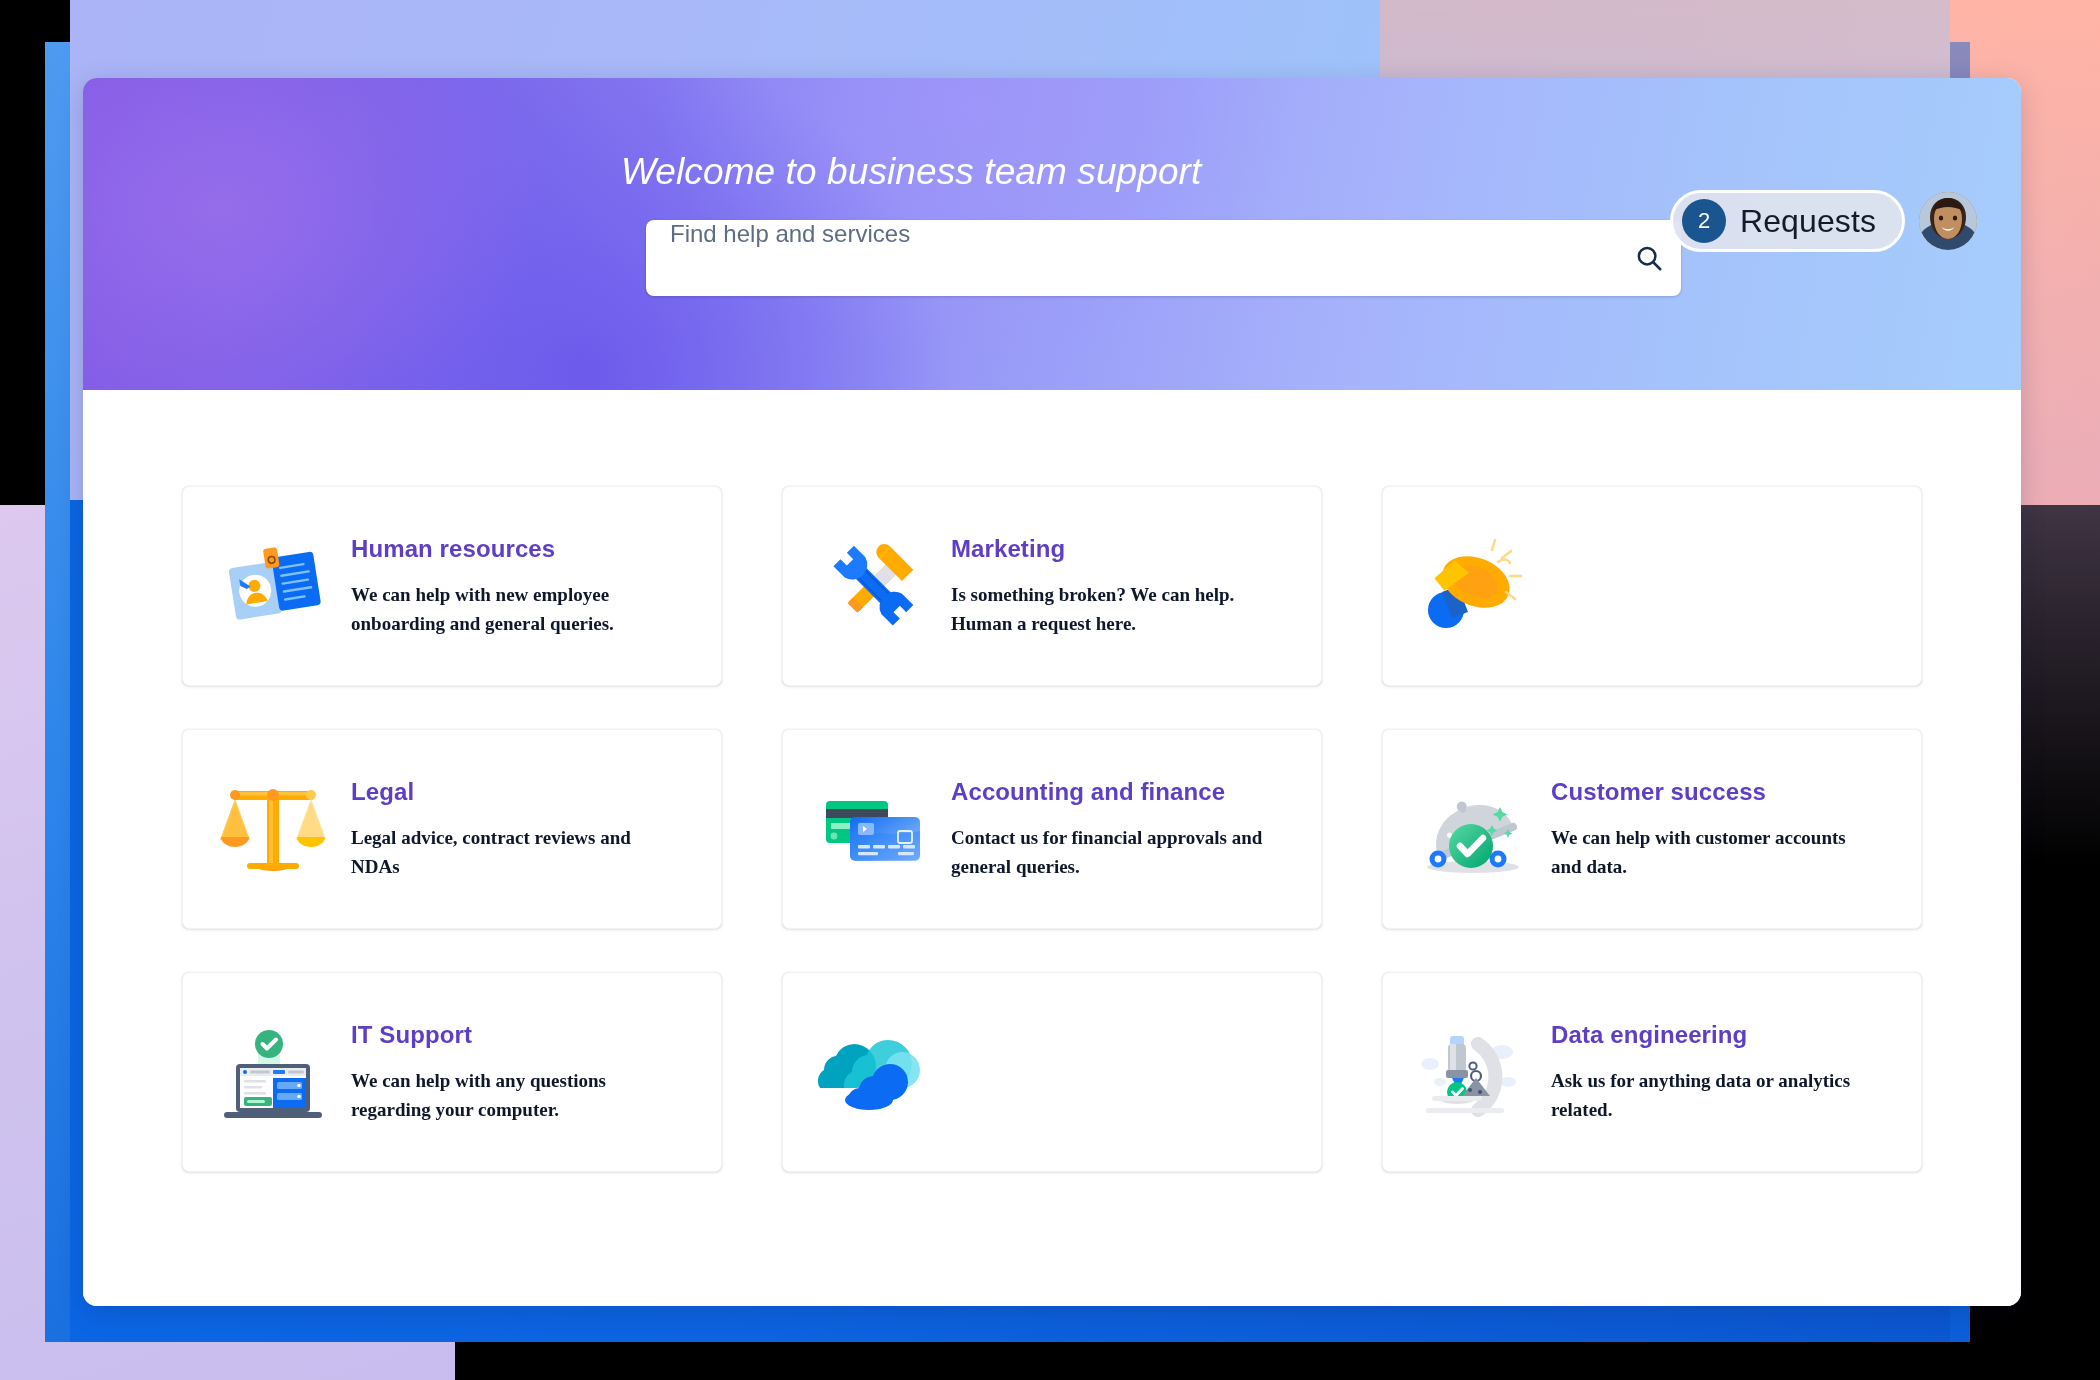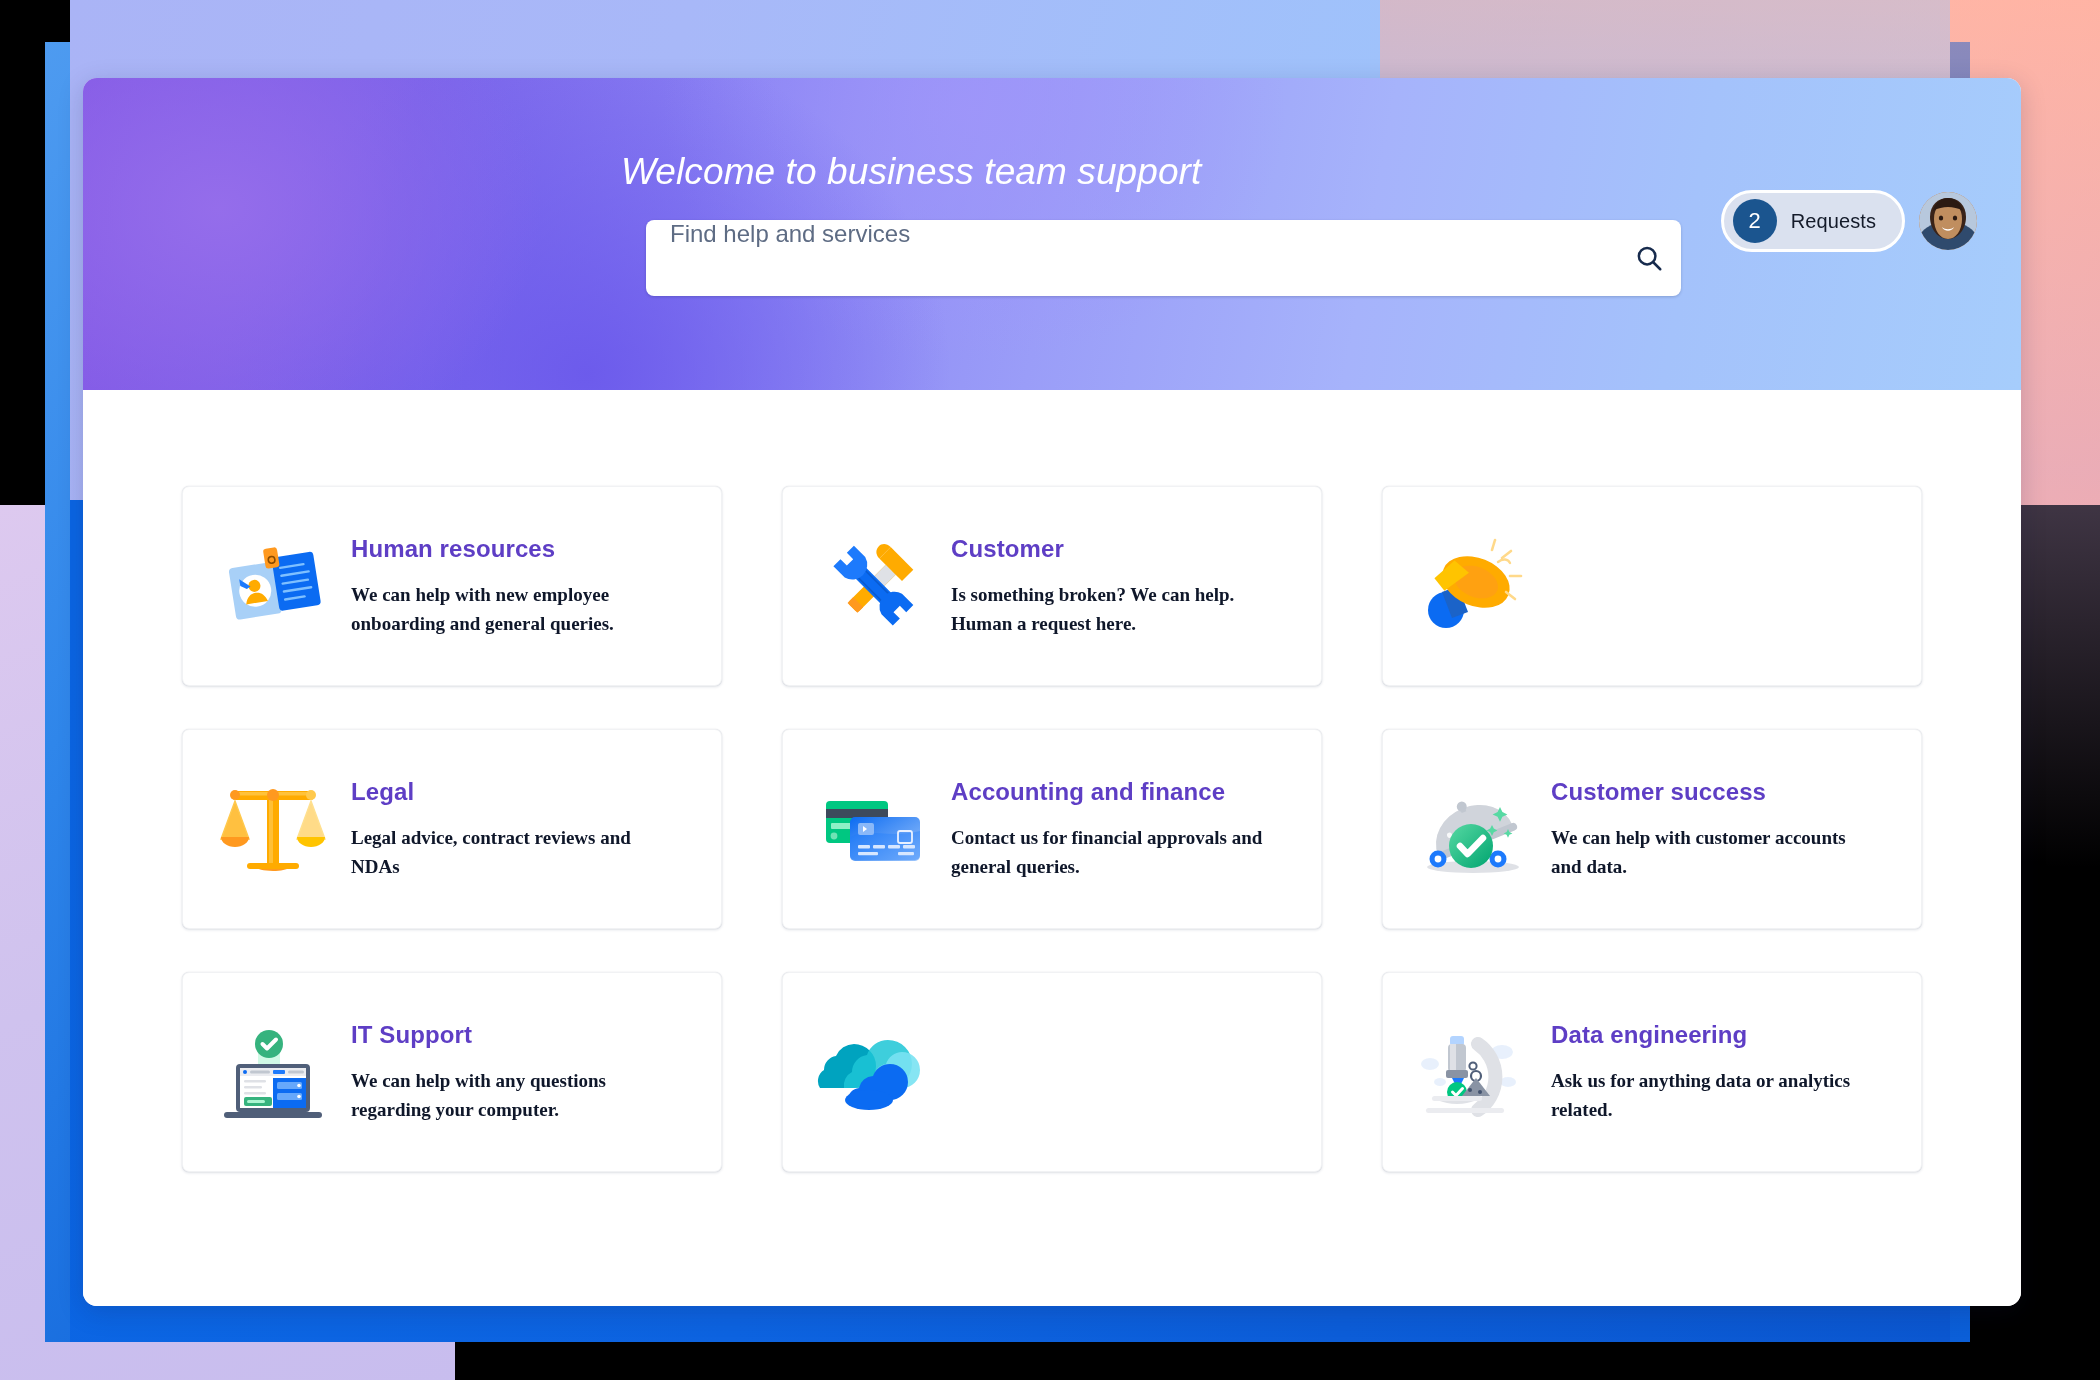--- a/index.html
+++ b/index.html
@@ -128,21 +128,21 @@
   .requests-count {
     width: 44px; height: 44px;
     border-radius: 50%;
     background: #1b558f;
     color: #ffffff;
     font-size: 22px;
     font-weight: 400;
     display: flex; align-items: center; justify-content: center;
   }
   .requests-label {
-    font-size: 20px;
+    font-size: 32px;
     color: #131a29;
     letter-spacing: .1px;
   }
   .avatar {
     width: 58px; height: 58px;
     border-radius: 50%;
     overflow: hidden;
     background: #c9905f;
     cursor: pointer;
     position: relative;
@@ -294,21 +294,21 @@
 
             <g transform="rotate(-45 59 52)">
               <rect x="52" y="24" width="15" height="58" rx="5" fill="#0b6bf2"></rect>
               <rect x="54.5" y="32" width="10" height="40" rx="4" fill="none" stroke="#0747a6" stroke-width="1.6" opacity=".45"></rect>
               <path d="M45 10h10v9h9v-9h10v16a15 15 0 0 1-29 0z" fill="#1d7afc"></path>
               <path d="M45 94h10v-9h9v9h10V78a15 15 0 0 0-29 0z" fill="#0b6bf2"></path>
             </g>
           </svg>
         </div>
         <div class="svc-text">
-          <div class="svc-title">Customer</div>
+          <div class="svc-title">Marketing</div>
           <div class="svc-desc">Is something broken? We can help. Human a request here.</div>
         </div>
       </div>
 
       <div class="svc-card">
         <div class="svc-icon">
           <svg width="118" height="105" viewBox="0 0 118 105">
             <circle cx="32" cy="76" r="18" fill="#0b6bf2"></circle>
             <path d="M28 58l16-6 10 26-16 6z" fill="#1b63c8"></path>
             <g transform="rotate(22 62 48)">

